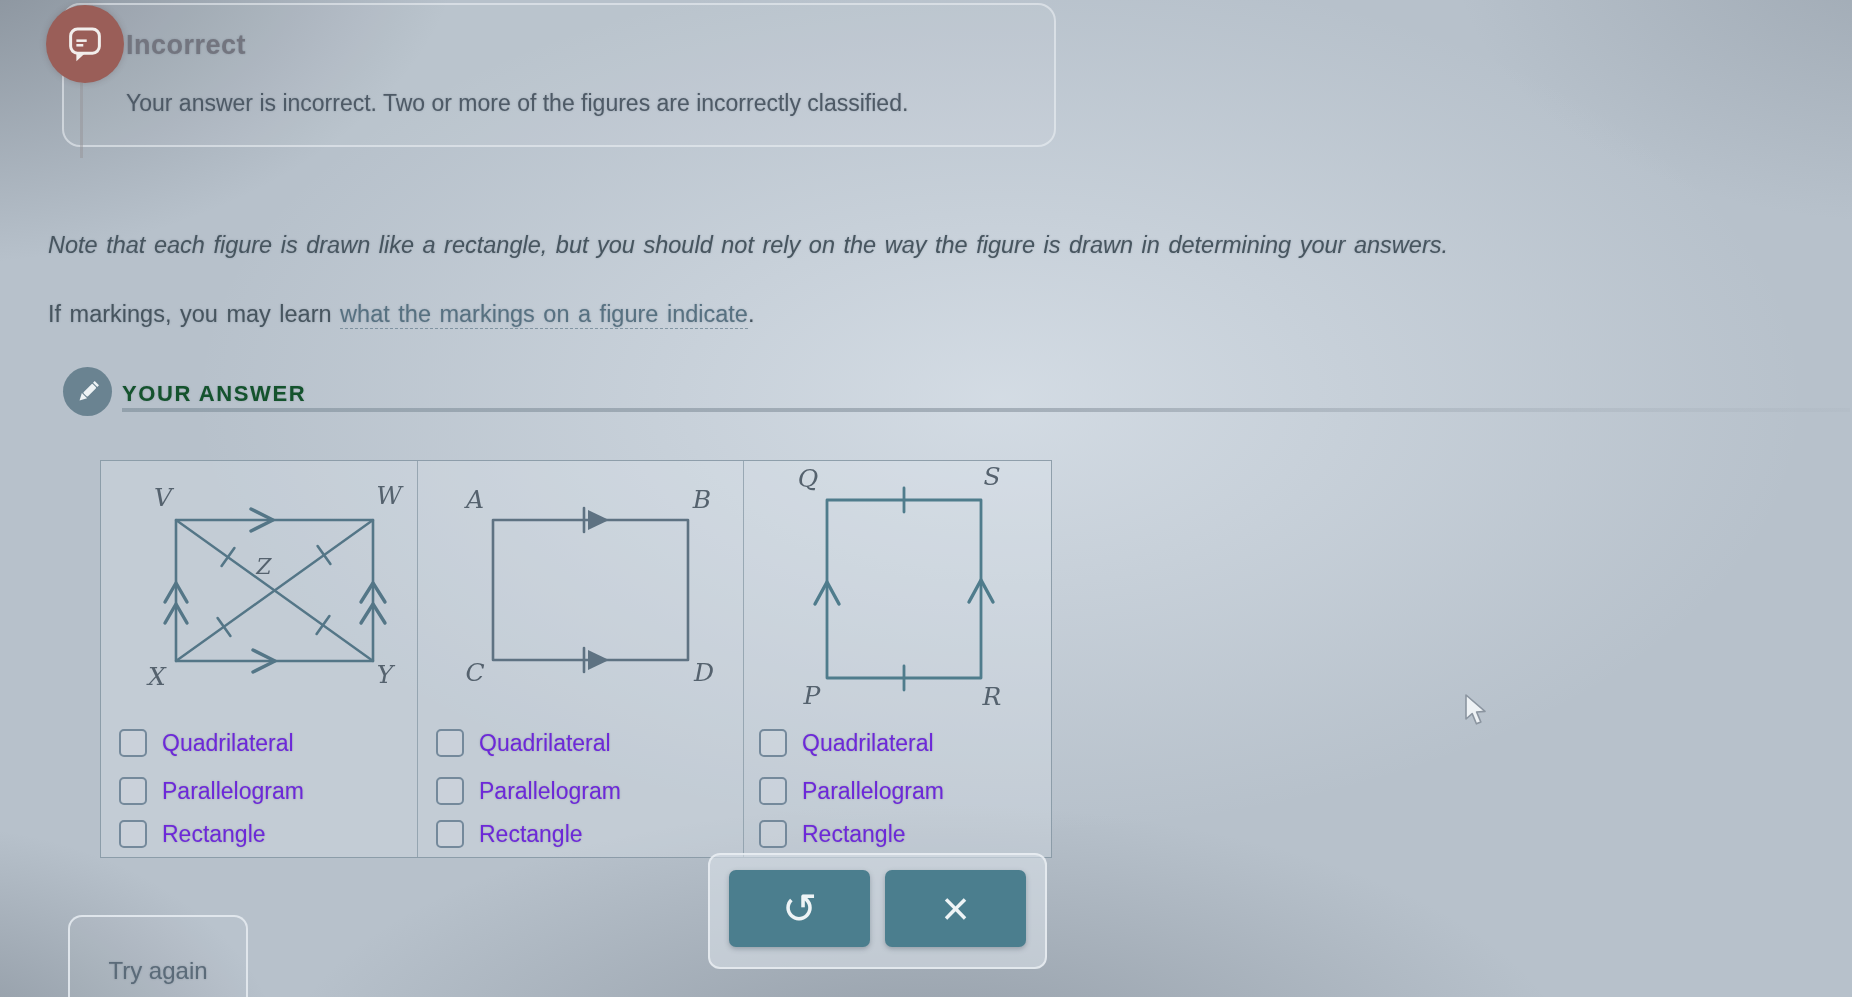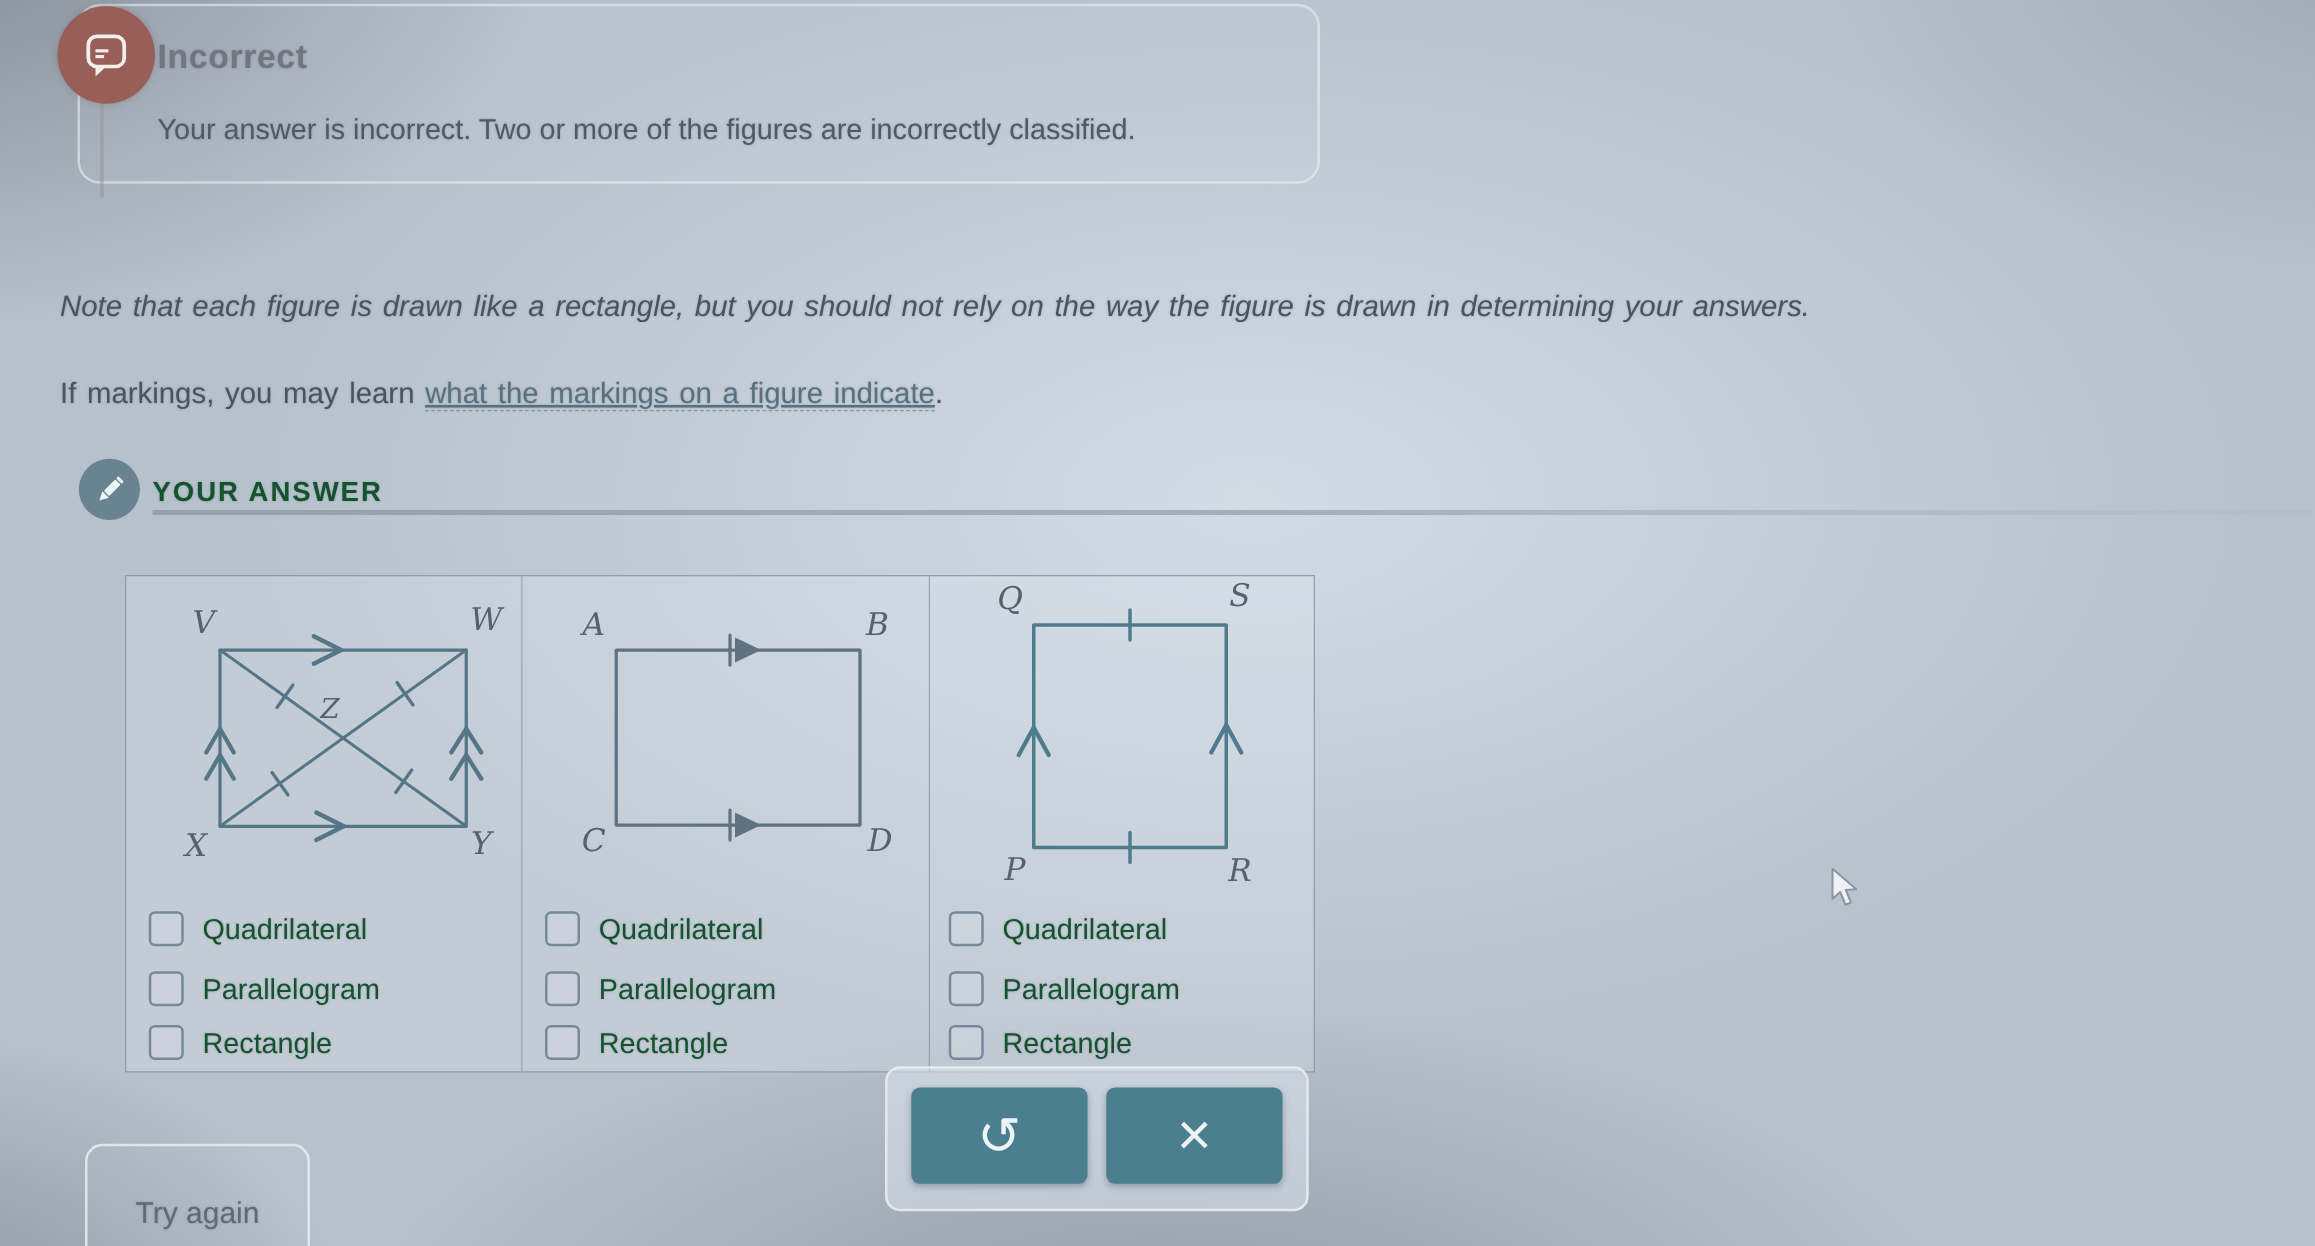--- a/index.html
+++ b/index.html
@@ -25,39 +25,39 @@
   .fb-icon{position:absolute;left:46px;top:5px;width:78px;height:78px;border-radius:50%;
     background:#9a5e58;display:flex;align-items:center;justify-content:center;
     box-shadow:0 0 6px rgba(80,60,60,.25);}
   .banner-title{position:absolute;left:126px;top:30px;font-size:27px;font-weight:600;
     letter-spacing:.5px;color:#73757f;}
   .banner-msg{position:absolute;left:126px;top:90px;font-size:23px;color:#4e5a66;}
 
   
   .para{position:absolute;left:48px;font-size:23.5px;color:#47555f;word-spacing:2px;white-space:nowrap;}
   .para em{font-style:italic;}
-  .link{color:#577181;border-bottom:1.6px dashed rgba(95,120,135,.65);padding-bottom:1px;cursor:pointer;text-decoration:underline;}
+  .link{color:#577181;border-bottom:1.6px dashed rgba(95,120,135,.65);padding-bottom:1px;cursor:pointer;}
 
   
   .ya-icon{position:absolute;left:63px;top:367px;width:49px;height:49px;border-radius:50%;
     background:#6a8391;display:flex;align-items:center;justify-content:center;}
   .ya-heading{position:absolute;left:122px;top:381px;font-size:22px;font-weight:600;
     letter-spacing:1.6px;color:#14532d;}
   .ya-line{position:absolute;left:122px;top:408px;width:1728px;height:3.5px;
     background:linear-gradient(to right,#93a1ac,#a6b0ba 55%,rgba(166,176,186,.18));}
 
   
   .panel{position:absolute;left:100px;top:460px;width:950px;height:396px;
     border:1.6px solid rgba(130,148,161,.85);background:rgba(228,235,241,.28);}
   .divider{position:absolute;top:0;width:1.4px;height:100%;background:rgba(130,148,161,.7);}
   .fig-svg{position:absolute;left:0;top:0;pointer-events:none;}
 
   .opt-row{position:absolute;display:flex;align-items:center;gap:15px;}
   .opt-box{width:24px;height:24px;border:2.4px solid #74899b;border-radius:5px;background:rgba(240,244,248,.15);}
-  .opt-label{font-size:23px;color:#14532d;}
+  .opt-label{font-size:23px;color:#6d28d9;}
 
   
   .tools{position:absolute;left:708px;top:853px;width:335px;height:112px;border-radius:12px;
     background:rgba(220,228,235,.55);border:2px solid rgba(238,242,246,.75);}
   .tool-btn{position:absolute;top:15px;width:141px;height:77px;background:#4b7e8e;border-radius:7px;
     display:flex;align-items:center;justify-content:center;color:#eef4f6;cursor:pointer;
     box-shadow:0 2px 5px rgba(60,75,85,.35);}
   .tool-btn.undo{left:19px;font-size:42px;}
   .tool-btn.clear{left:175px;font-size:48px;font-weight:400;}
 

